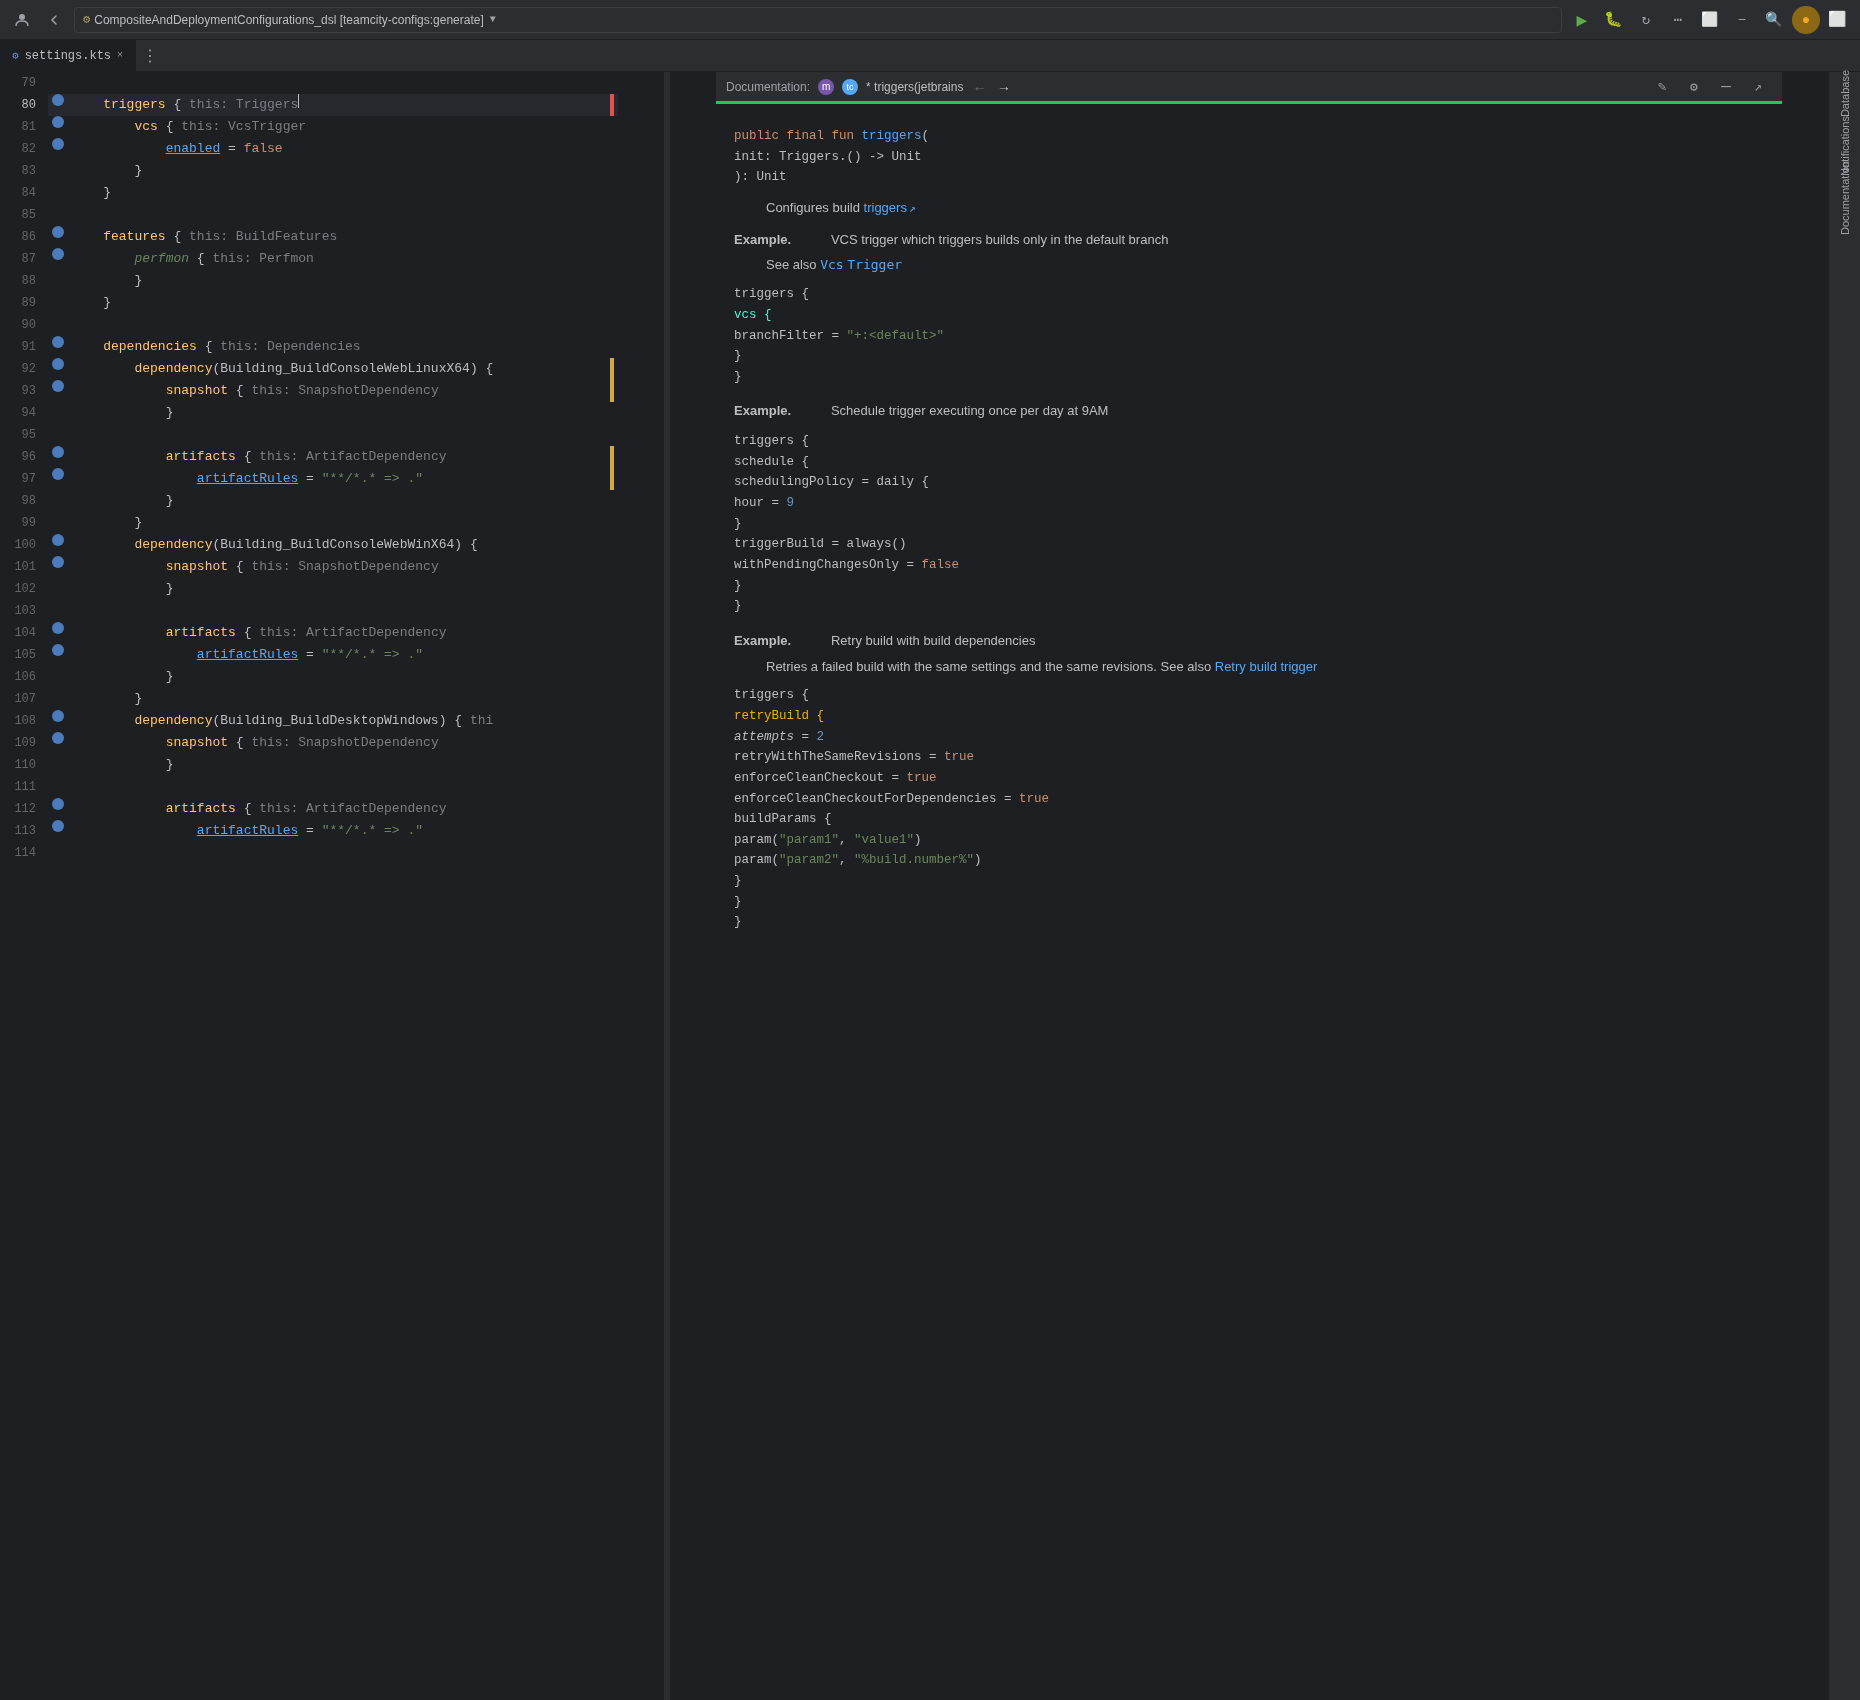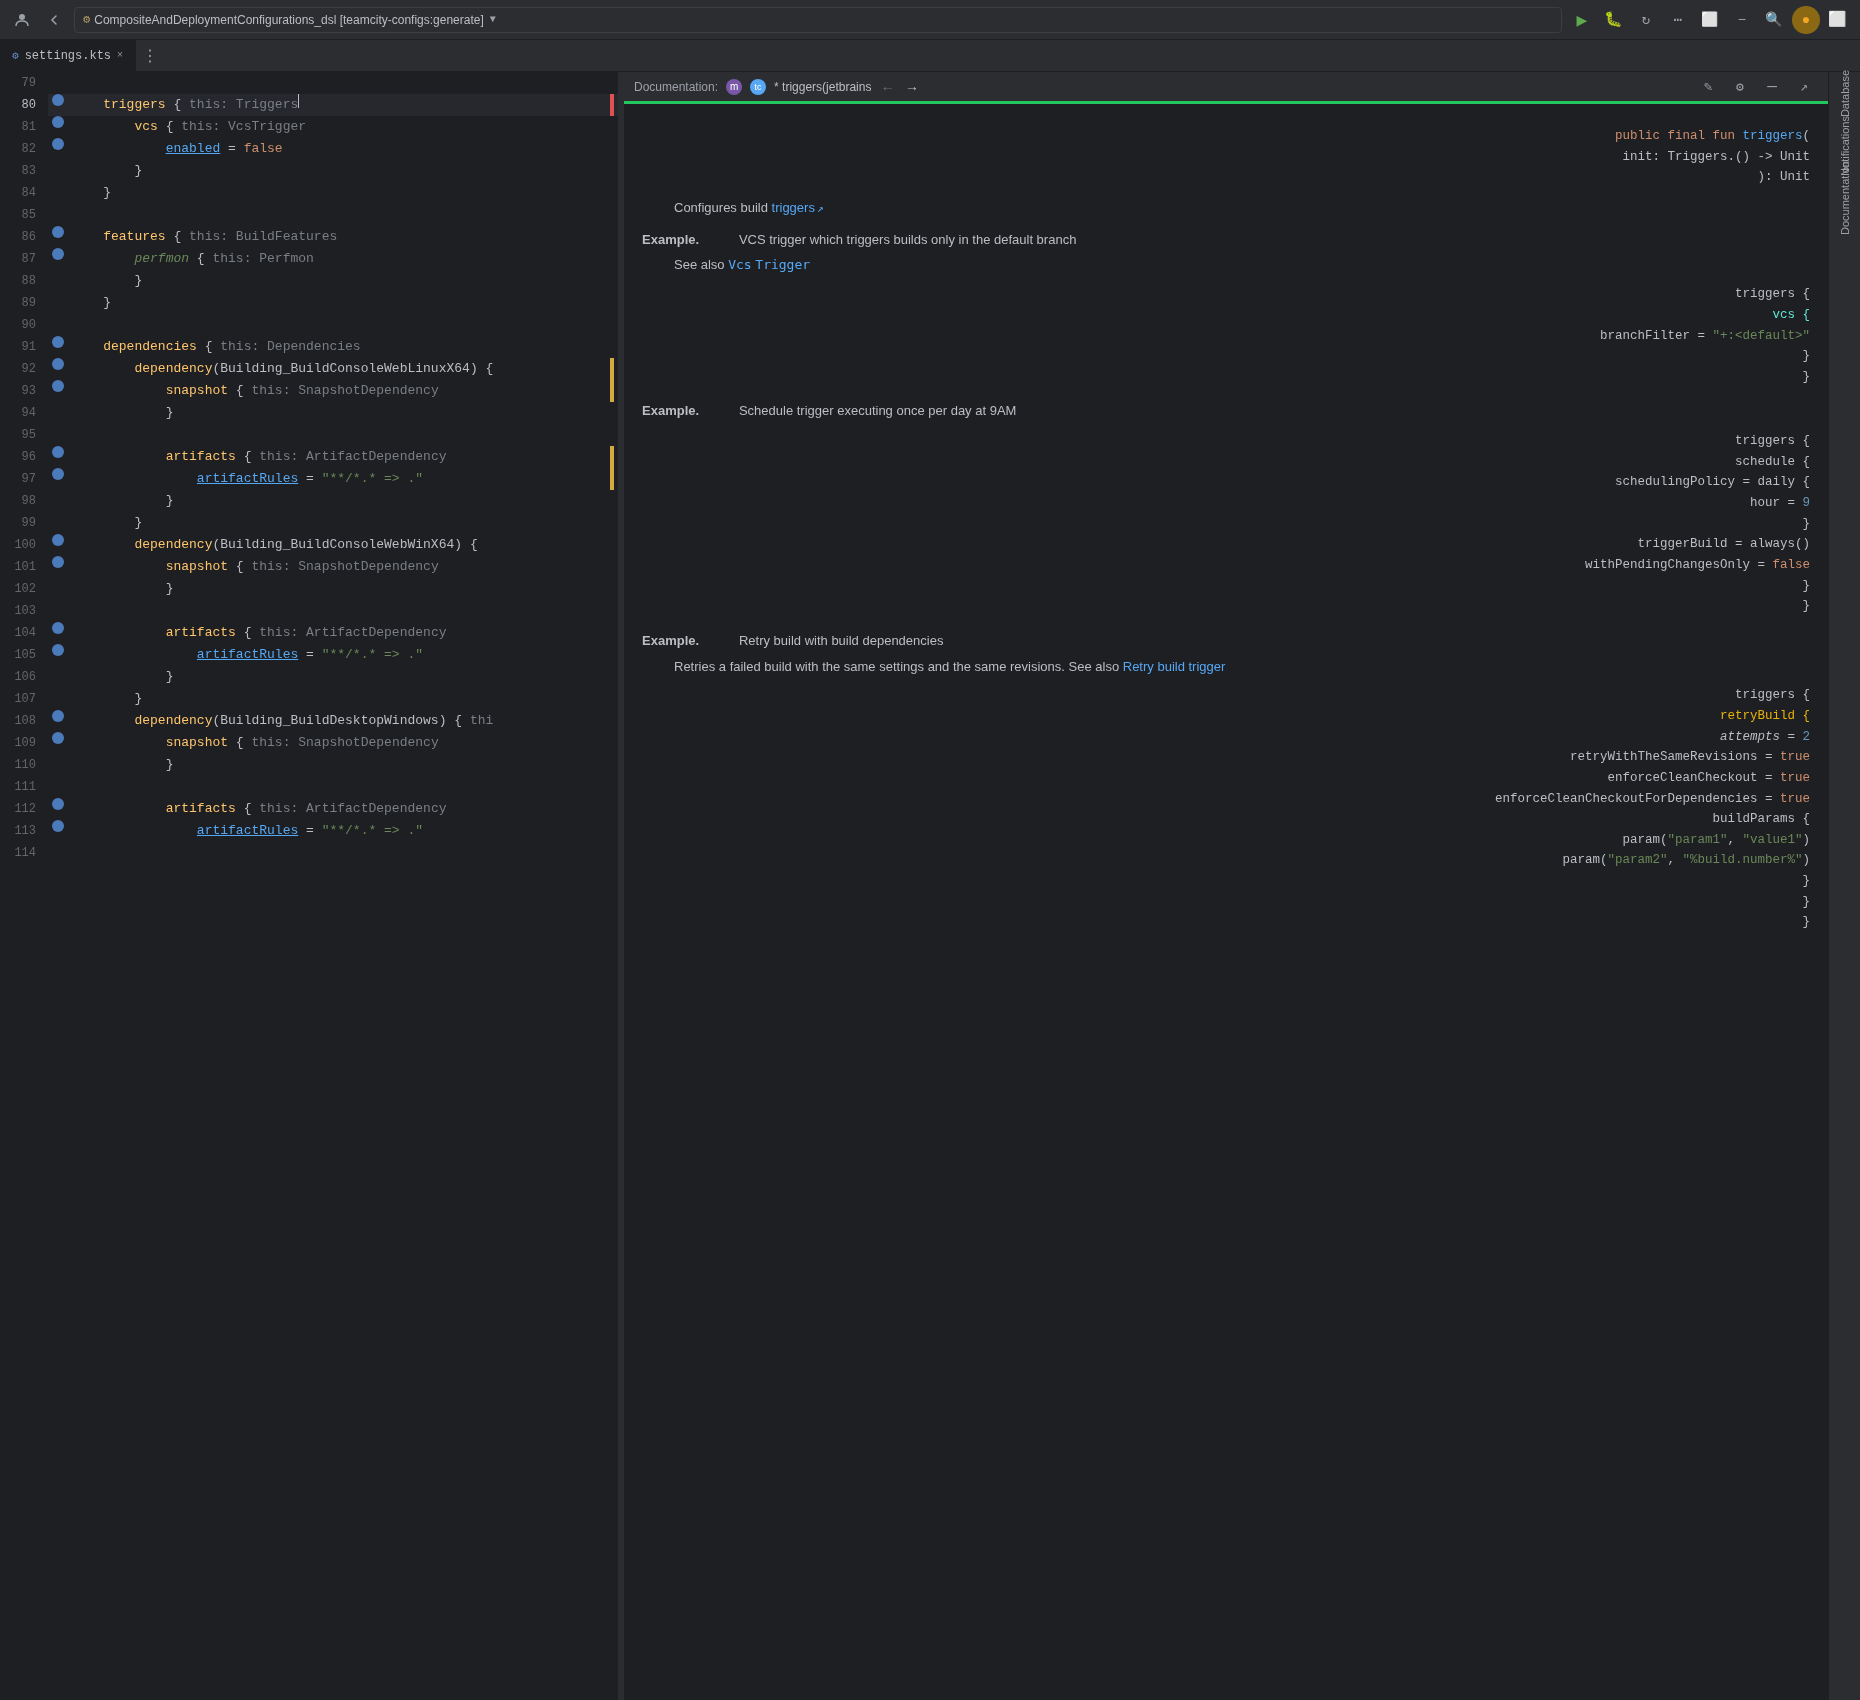--- a/index.html
+++ b/index.html
@@ -87,20 +87,21 @@
     }
     .tab-close {
       font-size: 10px;
       opacity: 0.7;
     }
 
     
     .main-content {
       display: flex;
       height: calc(1700px - 72px);
+      gap: 46px;
     }
 
     
     .code-editor {
       width: 618px;
       background: #1e1f22;
       overflow: hidden;
       position: relative;
       display: flex;
       flex-direction: column;
@@ -245,21 +246,20 @@
       line-height: 1.6;
     }
 
     .doc-code-block {
       background: #1e1f22;
       color: #bcbec4;
       font-family: 'Consolas', 'Monaco', 'Courier New', monospace;
       font-size: 12.5px;
       line-height: 1.65;
       margin: 8px 0;
-      text-align: right;
     }
 
     .doc-text {
       font-family: -apple-system, BlinkMacSystemFont, 'Segoe UI', sans-serif;
       color: #bcbec4;
       font-size: 13px;
       line-height: 1.6;
       margin-left: 32px;
     }
 

